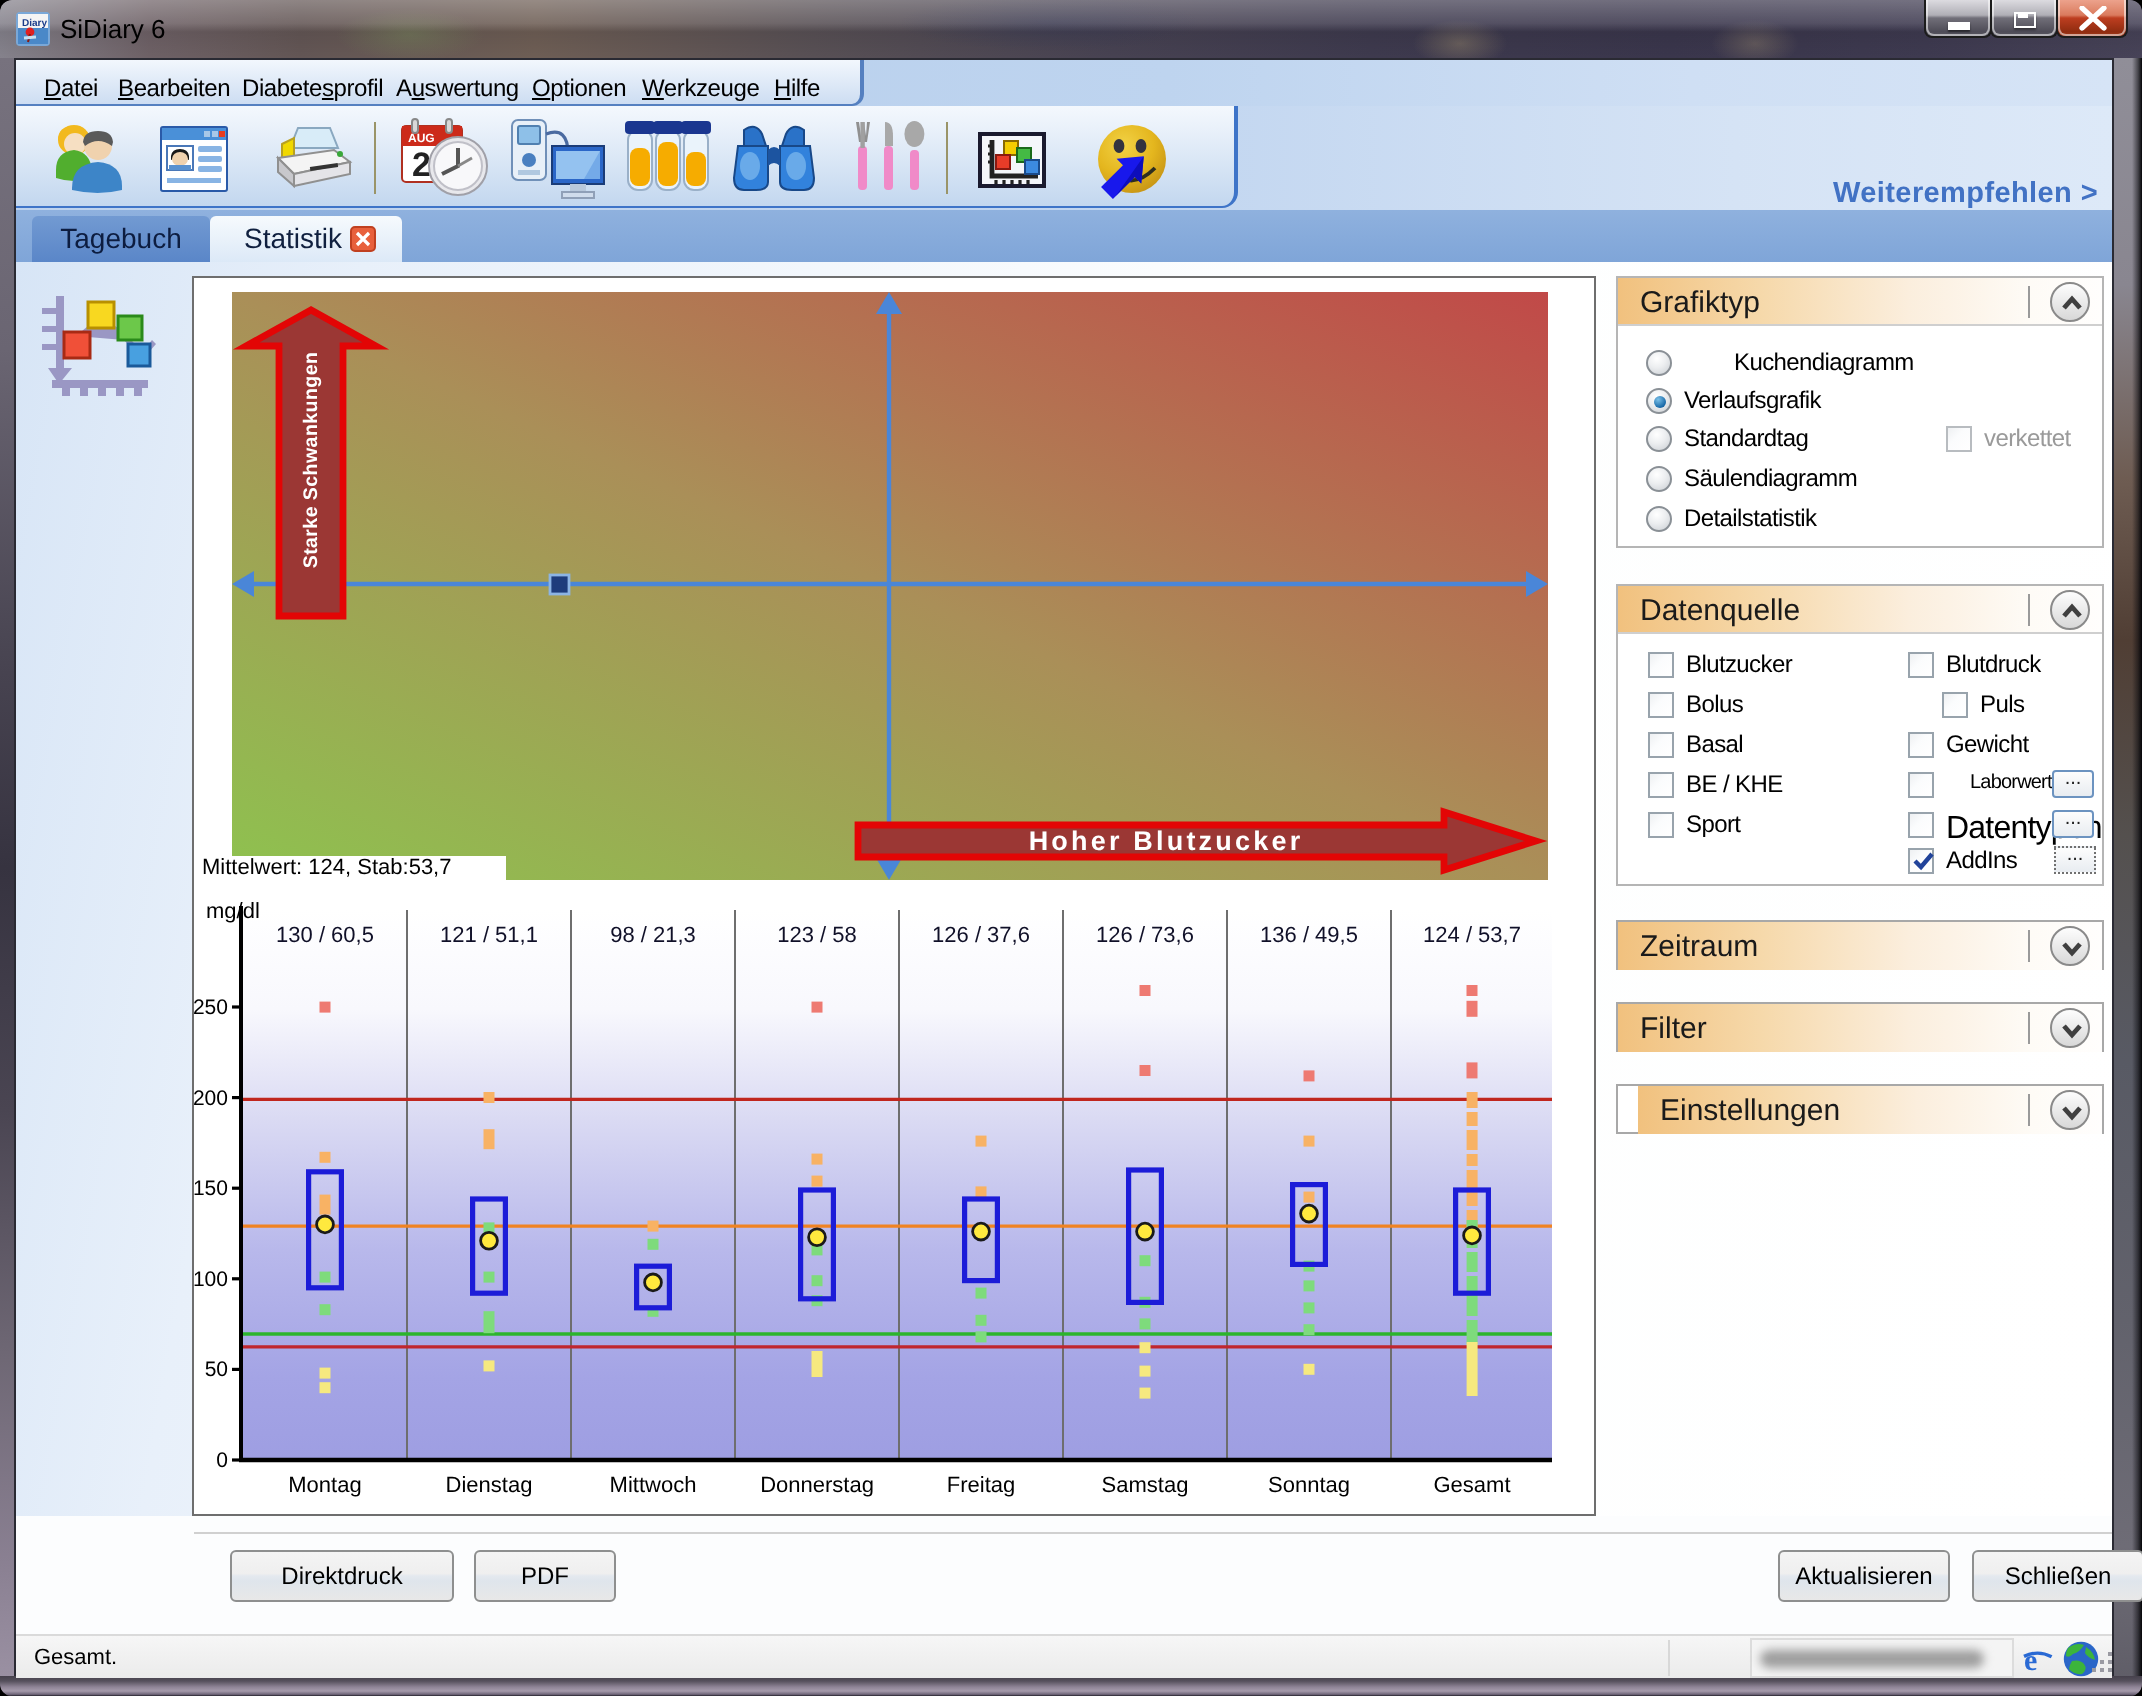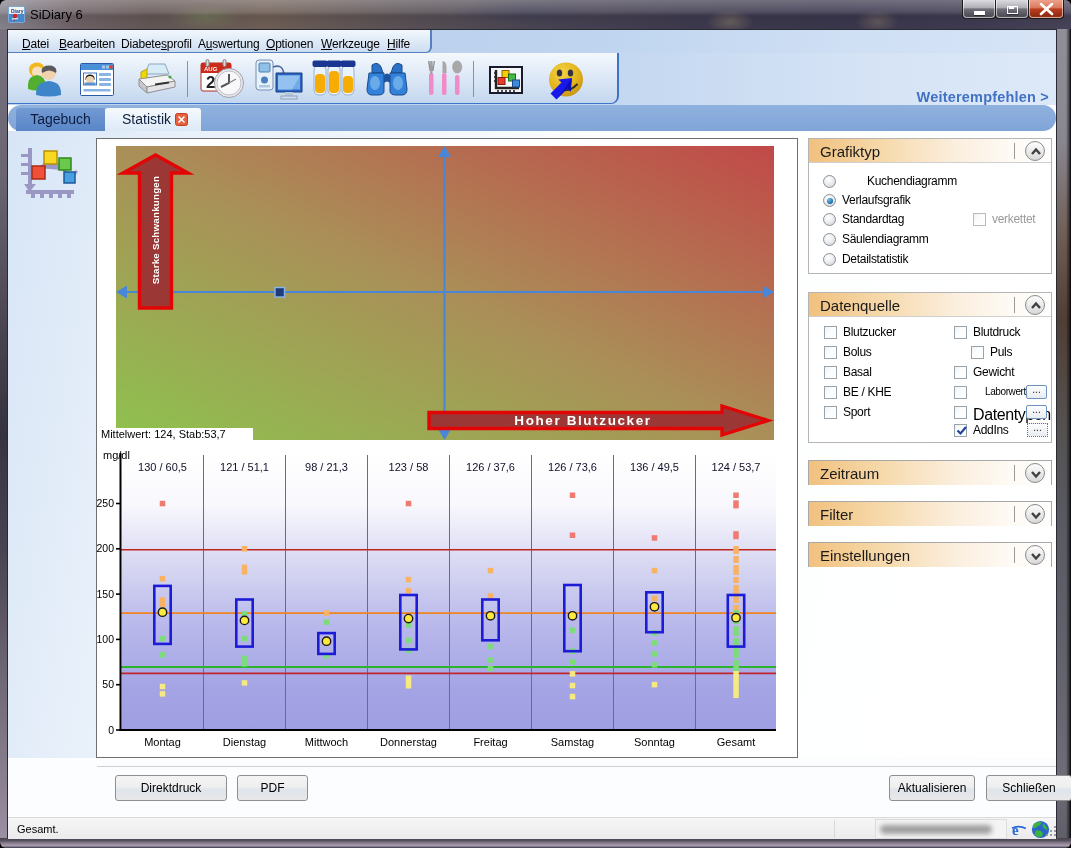--- a/index.html
+++ b/index.html
@@ -48,21 +48,21 @@
 
 #toolrow { position:absolute; left:0; top:23px; width:1048px; height:52px;
   background:linear-gradient(to right, #bed3ee 0%, #c2d6f0 55%, #d5e3f5 82%, #dde9f8 100%); }
 #toolstrip { position:absolute; left:0; top:0; width:611px; height:51px;
   background:linear-gradient(#f4f8fd 0%, #dce8f6 50%, #c3d7ef 100%);
   border-right:2px solid #3e74c8; border-bottom:1px solid #3e74c8; border-radius:0 0 8px 0; }
 .tsep { position:absolute; top:8px; height:36px; width:1px; background:#9a9468; }
 
 
 #tabband { position:absolute; left:0; top:75px; width:1048px; height:26px;
-  background:linear-gradient(#8fb1de, #7fa5d8);border-radius:13px; }
+  background:linear-gradient(#8fb1de, #7fa5d8); }
 .tab { position:absolute; top:3px; height:23px; font-size:13px; text-align:center;
   border-radius:3px 3px 0 0; }
 #tab1 { left:8px; width:89px; background:linear-gradient(#729ad2, #5a86c8); color:#0d1d40; padding-top:3px; font-size:14px; }
 #tab2 { left:97px; width:96px; background:linear-gradient(#f6fafd, #dce9f7); color:#10203f; padding-top:3px; font-size:14px; text-align:left; padding-left:17px; }
 
 
 #content { position:absolute; left:0; top:101px; width:1048px; height:627px;
   background:linear-gradient(100deg, #d7e5f6 0%, #e8f0fa 15%, #fdfefe 55%, #ffffff 100%); }
 
 
@@ -536,21 +536,21 @@
         <div class="rhead" style="border-bottom:none;">
             <div class="ht">Filter</div>
             <div class="sep"></div>
           <div class="chev">
               <svg width="14" height="14">
                 <path d="M3 5 L7 9.5 L11 5" fill="none" stroke="#404040" stroke-width="2.4"></path>
               </svg>
             </div>
           </div>
       </div>
-      <div class="rpanel" style="left:800px; top:411px; height:25px; border:1px solid #a8a8a8;">
+      <div class="rpanel" style="left:800px; top:411px; height:25px; border:1px solid #a8a8a8;padding-left:10px;">
         <div class="rhead" style="border-bottom:none;">
             <div class="ht">Einstellungen</div>
             <div class="sep"></div>
           <div class="chev">
               <svg width="14" height="14">
                 <path d="M3 5 L7 9.5 L11 5" fill="none" stroke="#404040" stroke-width="2.4"></path>
               </svg>
             </div>
           </div>
       </div>

